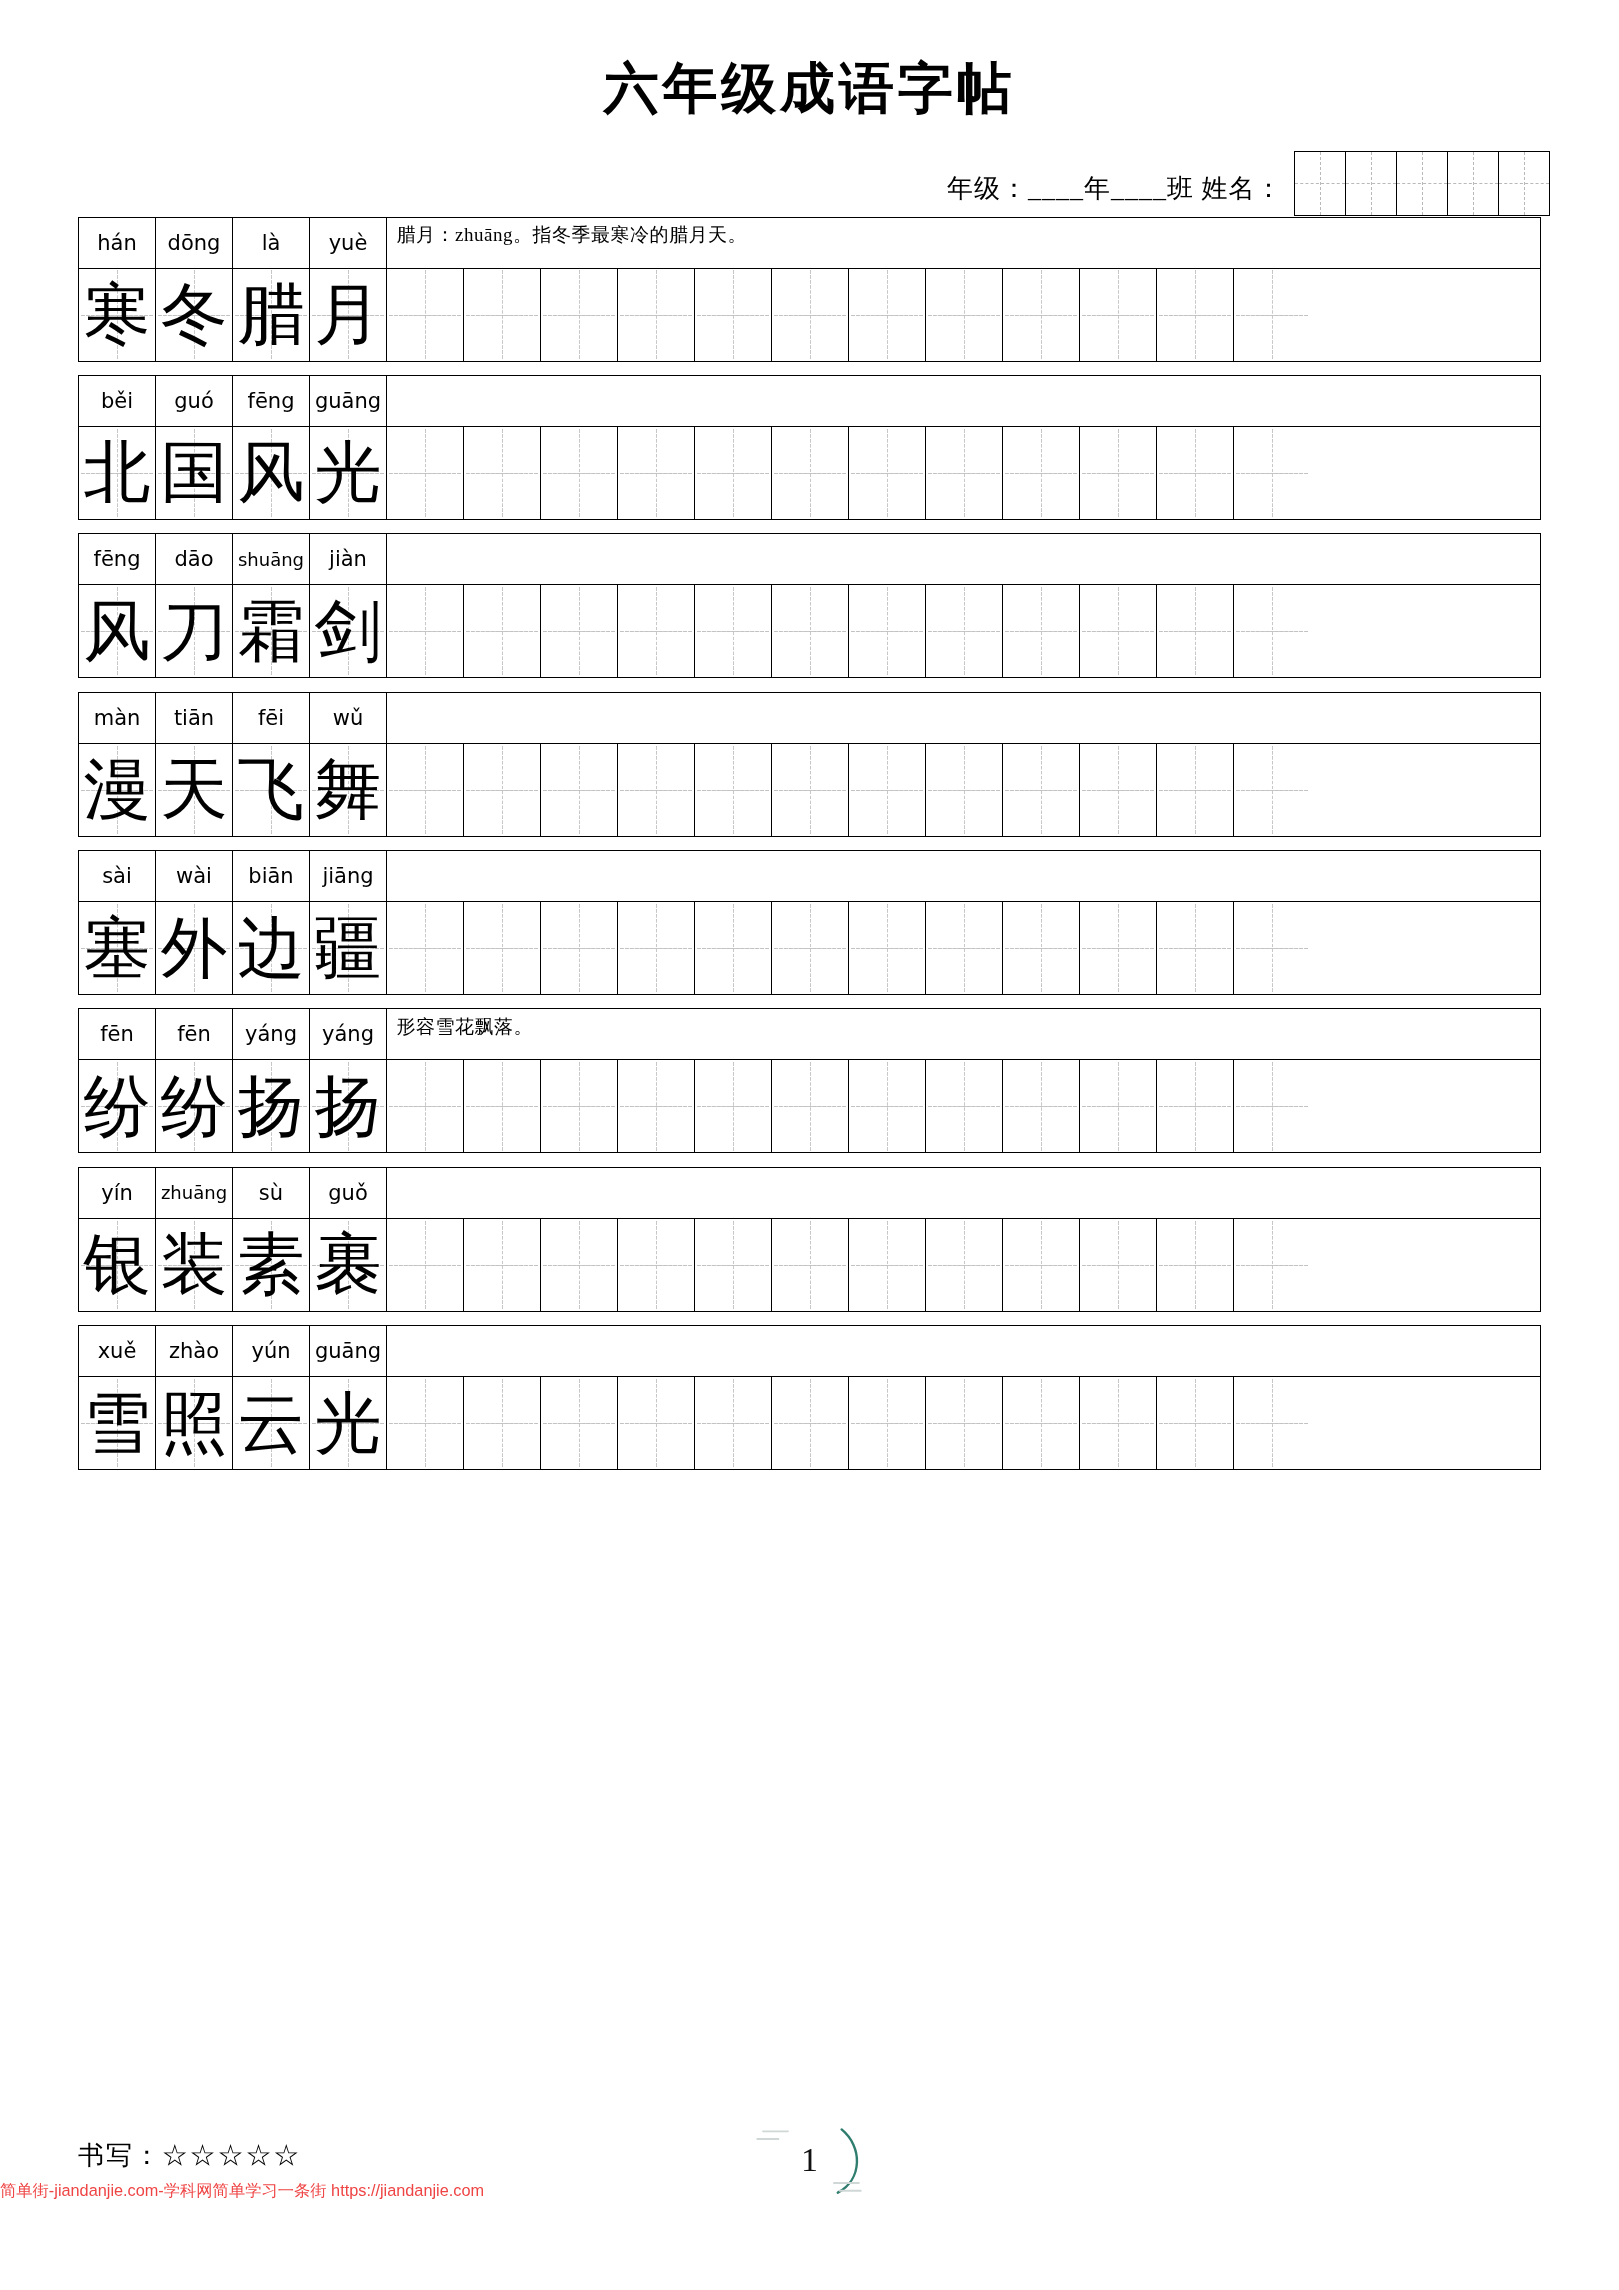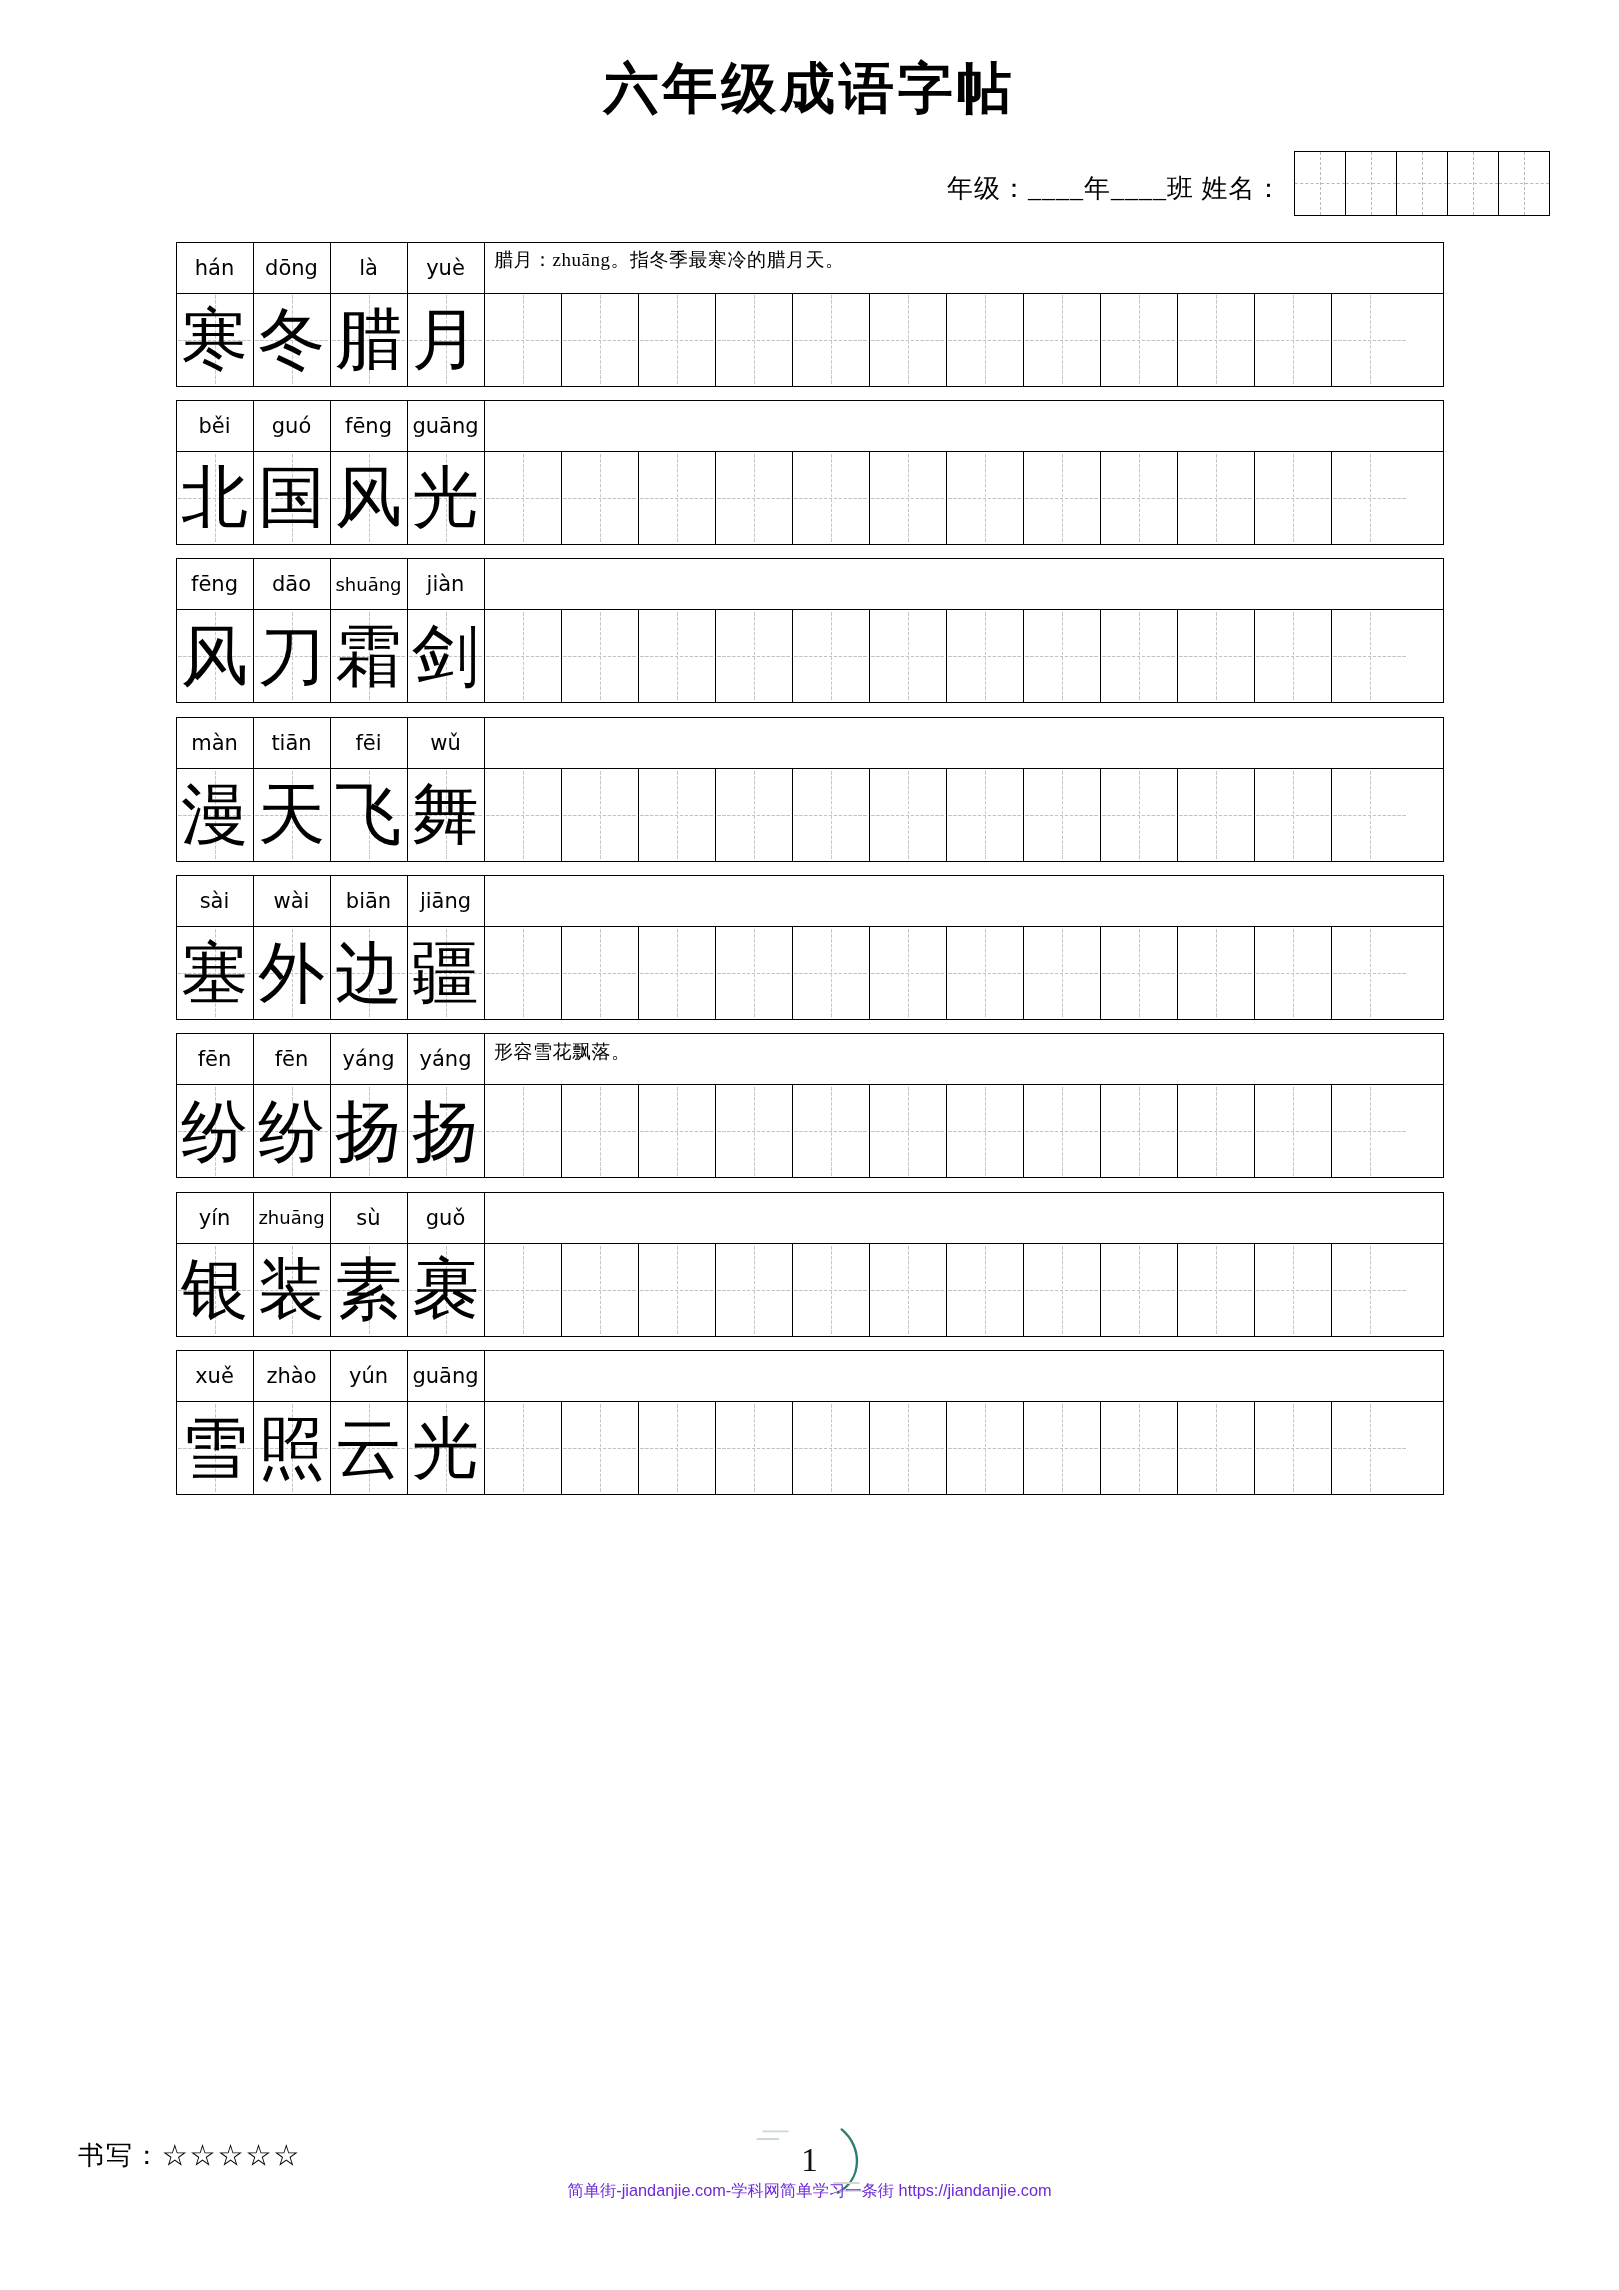--- a/index.html
+++ b/index.html
@@ -65,22 +65,22 @@
   .name-box::after {
     content: "";
     position: absolute;
     top: 50%;
     left: 0; right: 0;
     border-top: 1px dashed #b9b9b9;
   }
 
   
   .sheet {
-    margin: 26px auto 0 auto;
-    width: 1268px;
+    margin: 1px auto 0 auto;
+    width: 1463px;
   }
   .idiom-block {
     border: 1.9px solid #000;
     margin-bottom: 13.4px;
     background: #fff;
   }
   .pinyin-row {
     display: flex;
     height: 50px;
     border-bottom: 1.9px solid #000;
@@ -193,23 +193,23 @@
     left: 0; right: 0; top: 25px;
     text-align: center;
     font-family: "Liberation Serif", "DejaVu Serif", serif;
     font-size: 34px;
     color: #111;
   }
   .site-credit {
     position: absolute;
     left: 0; right: 0;
     bottom: 17px;
-    text-align: center;
+    text-align: left;
     font-size: 16.3px;
-    color: #6d28d9;
+    color: #ef4444;
     font-family: "Liberation Sans", sans-serif;
   }
 </style>
 </head>
 <body>
 
 <div class="page-title">六年级成语字帖</div>
 
 <div class="info-row">
   <span class="info-text">年级：____年____班 姓名：</span>

